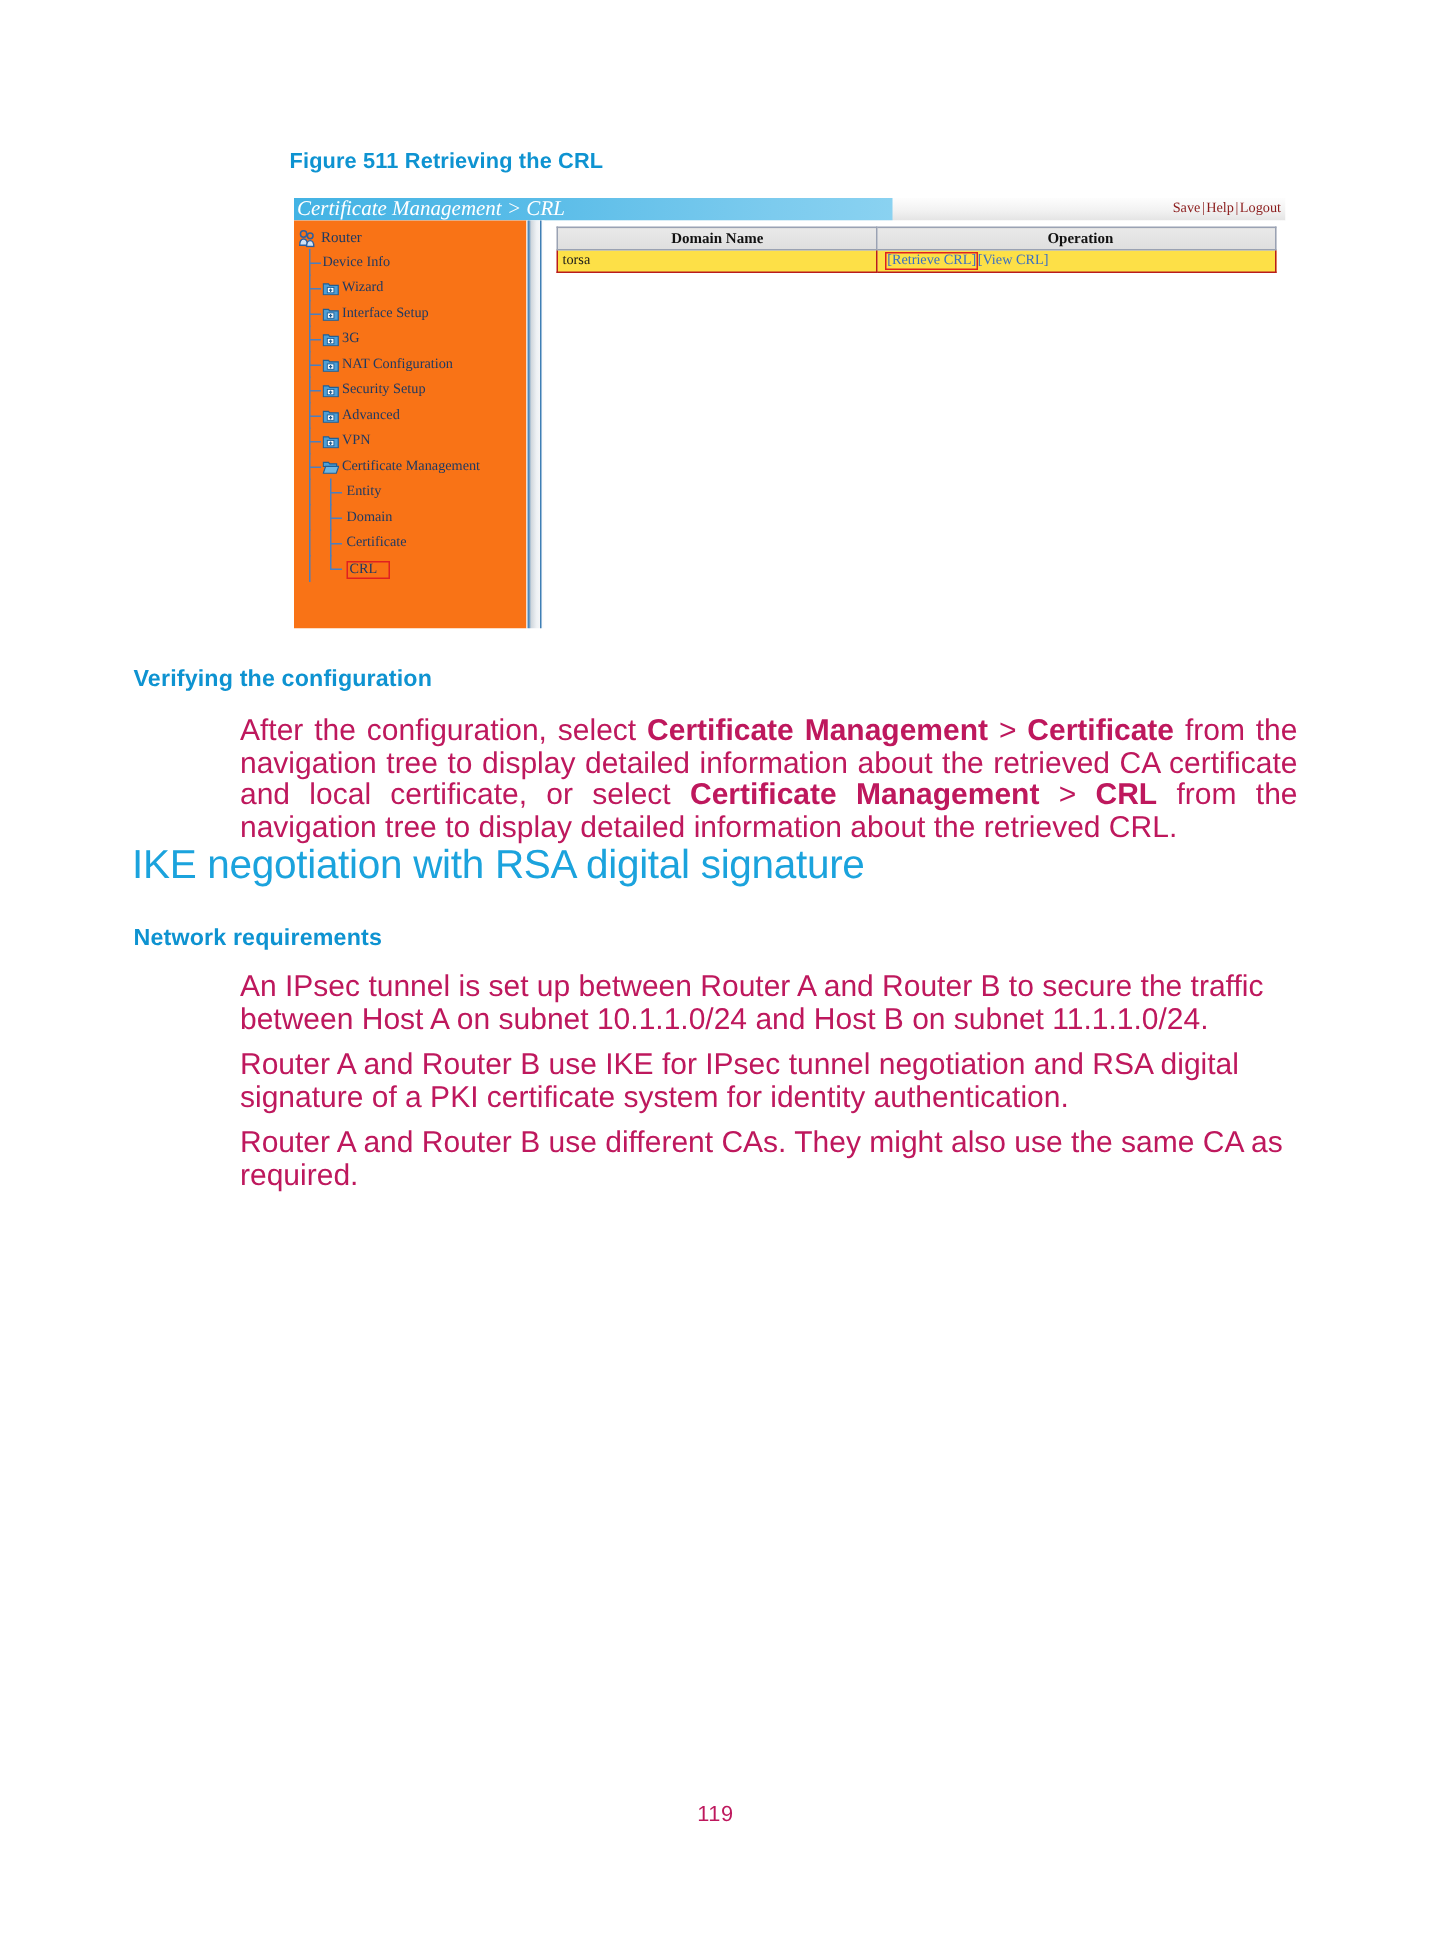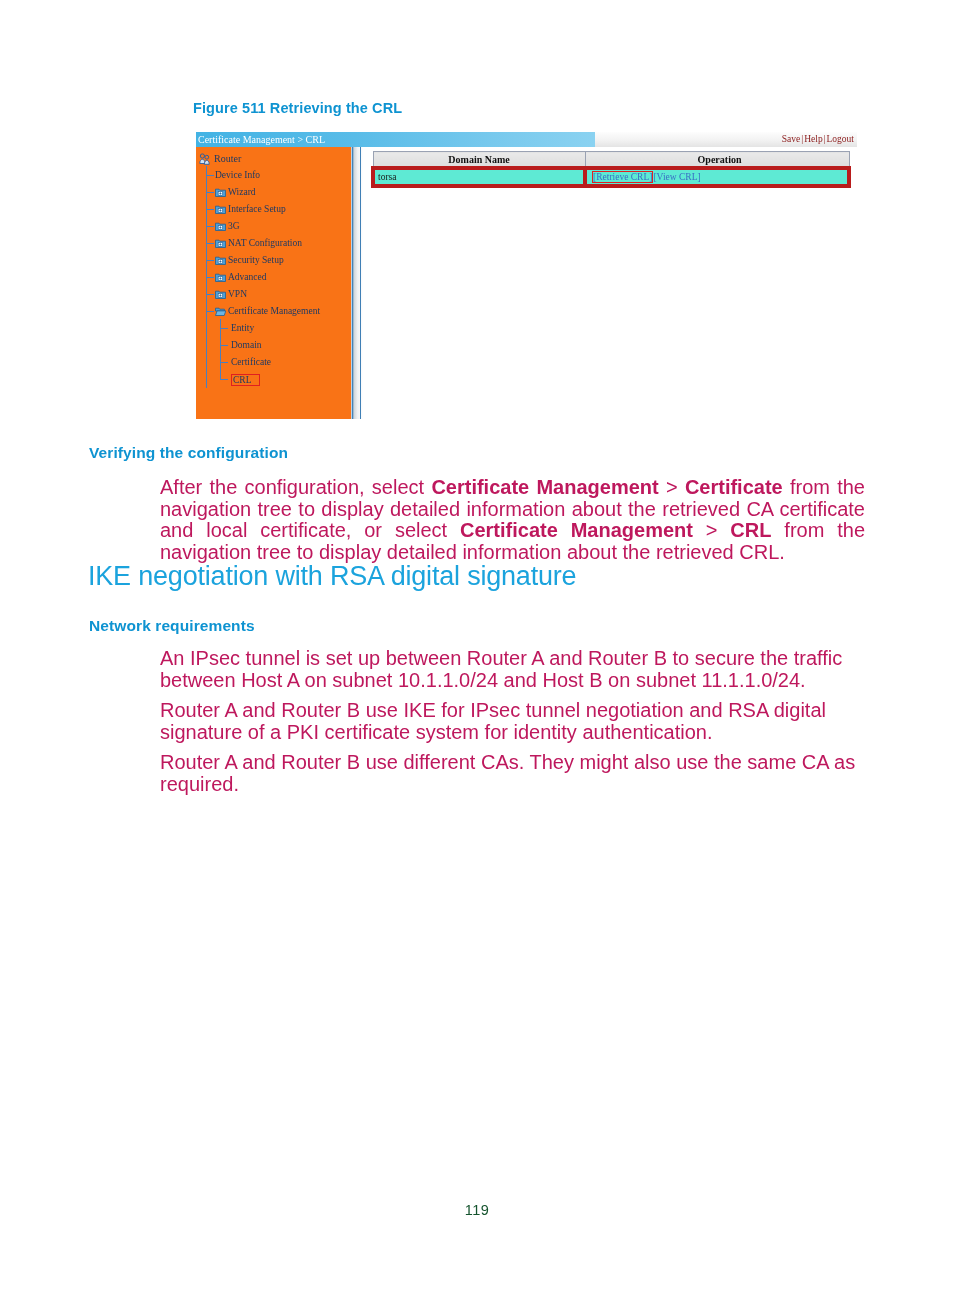--- a/index.html
+++ b/index.html
@@ -23,21 +23,21 @@
     height: 1296px;
     padding-left: 36px;
   }
   .page-number {
     position: absolute;
     top: 1202px;
     left: 0;
     width: 954px;
     text-align: center;
     font-size: 14.5px;
-    color: #14532d;
+    color: #be185d;
     letter-spacing: .4px;
   }
 
   
   .figure-caption {
     position: absolute;
     left: 193px;
     top: 100px;
     font-size: 14.5px;
     font-weight: bold;
@@ -68,24 +68,25 @@
     left: 0;
     top: 0;
     width: 399px;
     height: 15px;
     background: linear-gradient(to right, #43b3e4 0%, #59bce8 40%, #7ccbee 80%, #8ad2f1 100%);
   }
   .ss-breadcrumb {
     position: absolute;
     left: 2px;
     top: 1px;
-    font-size: 10px;
+    font-size: 14px;
     color: #ffffff;
     white-space: nowrap;
     line-height: 13px;
+    font-style: italic;
   }
   .ss-links {
     position: absolute;
     right: 3px;
     top: 1px;
     font-size: 9.5px;
     color: #8b1b1b;
     white-space: nowrap;
     line-height: 13px;
   }
@@ -252,24 +253,24 @@
     height: 14px;
     font-weight: bold;
     font-size: 10px;
     color: #111111;
     padding: 0;
     margin-top: 24px;
   }
   .crl-table th.col-domain { width: 45%; text-align: center; }
   .crl-table th.col-op { width: 55%; text-align: center; padding-left: 5px; }
   .crl-table td {
-    border: 4px solid #b91c1c;
+    border: 1px solid #b91c1c;
     height: 14px;
     padding: 0 0 0 3px;
-    background: #5eead4;
+    background: #fde047;
     font-size: 9.5px;
   }
   .crl-table td.cell-op { padding-left: 5px; white-space: nowrap; }
   .op-link {
     color: #3a6fc4;
     text-decoration: none;
     font-size: 9.5px;
   }
   .op-link.boxed {
     border: 1px solid #e02020;

